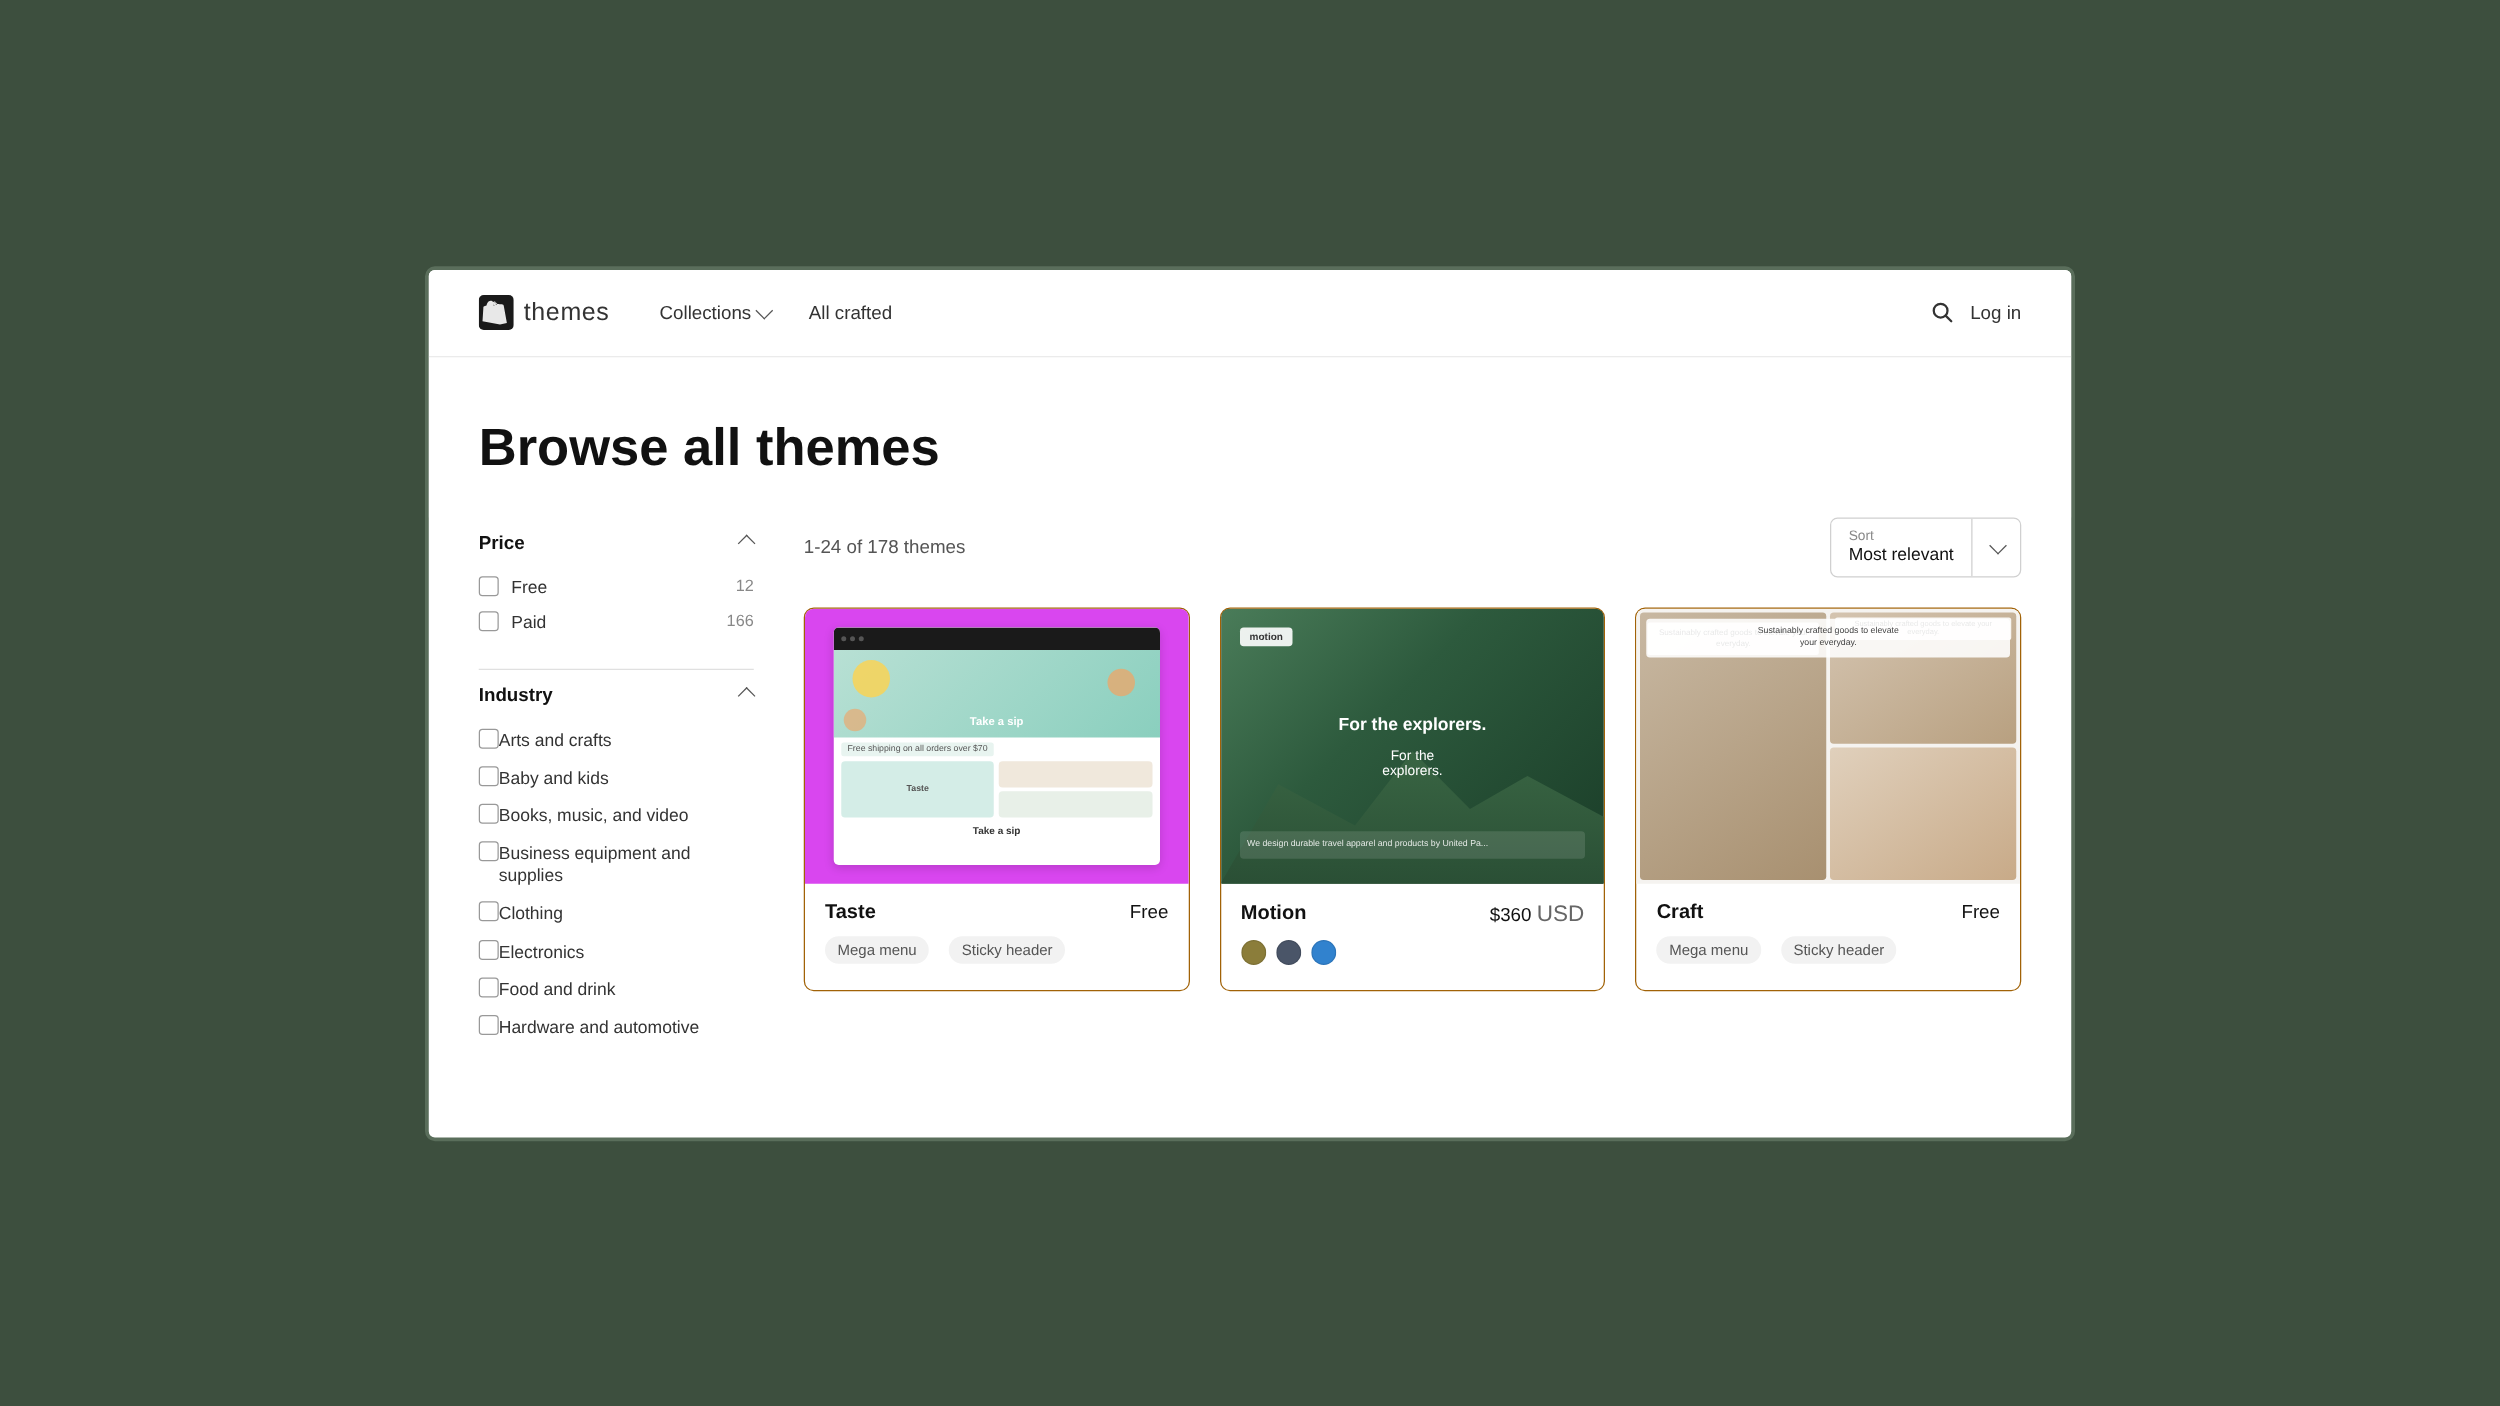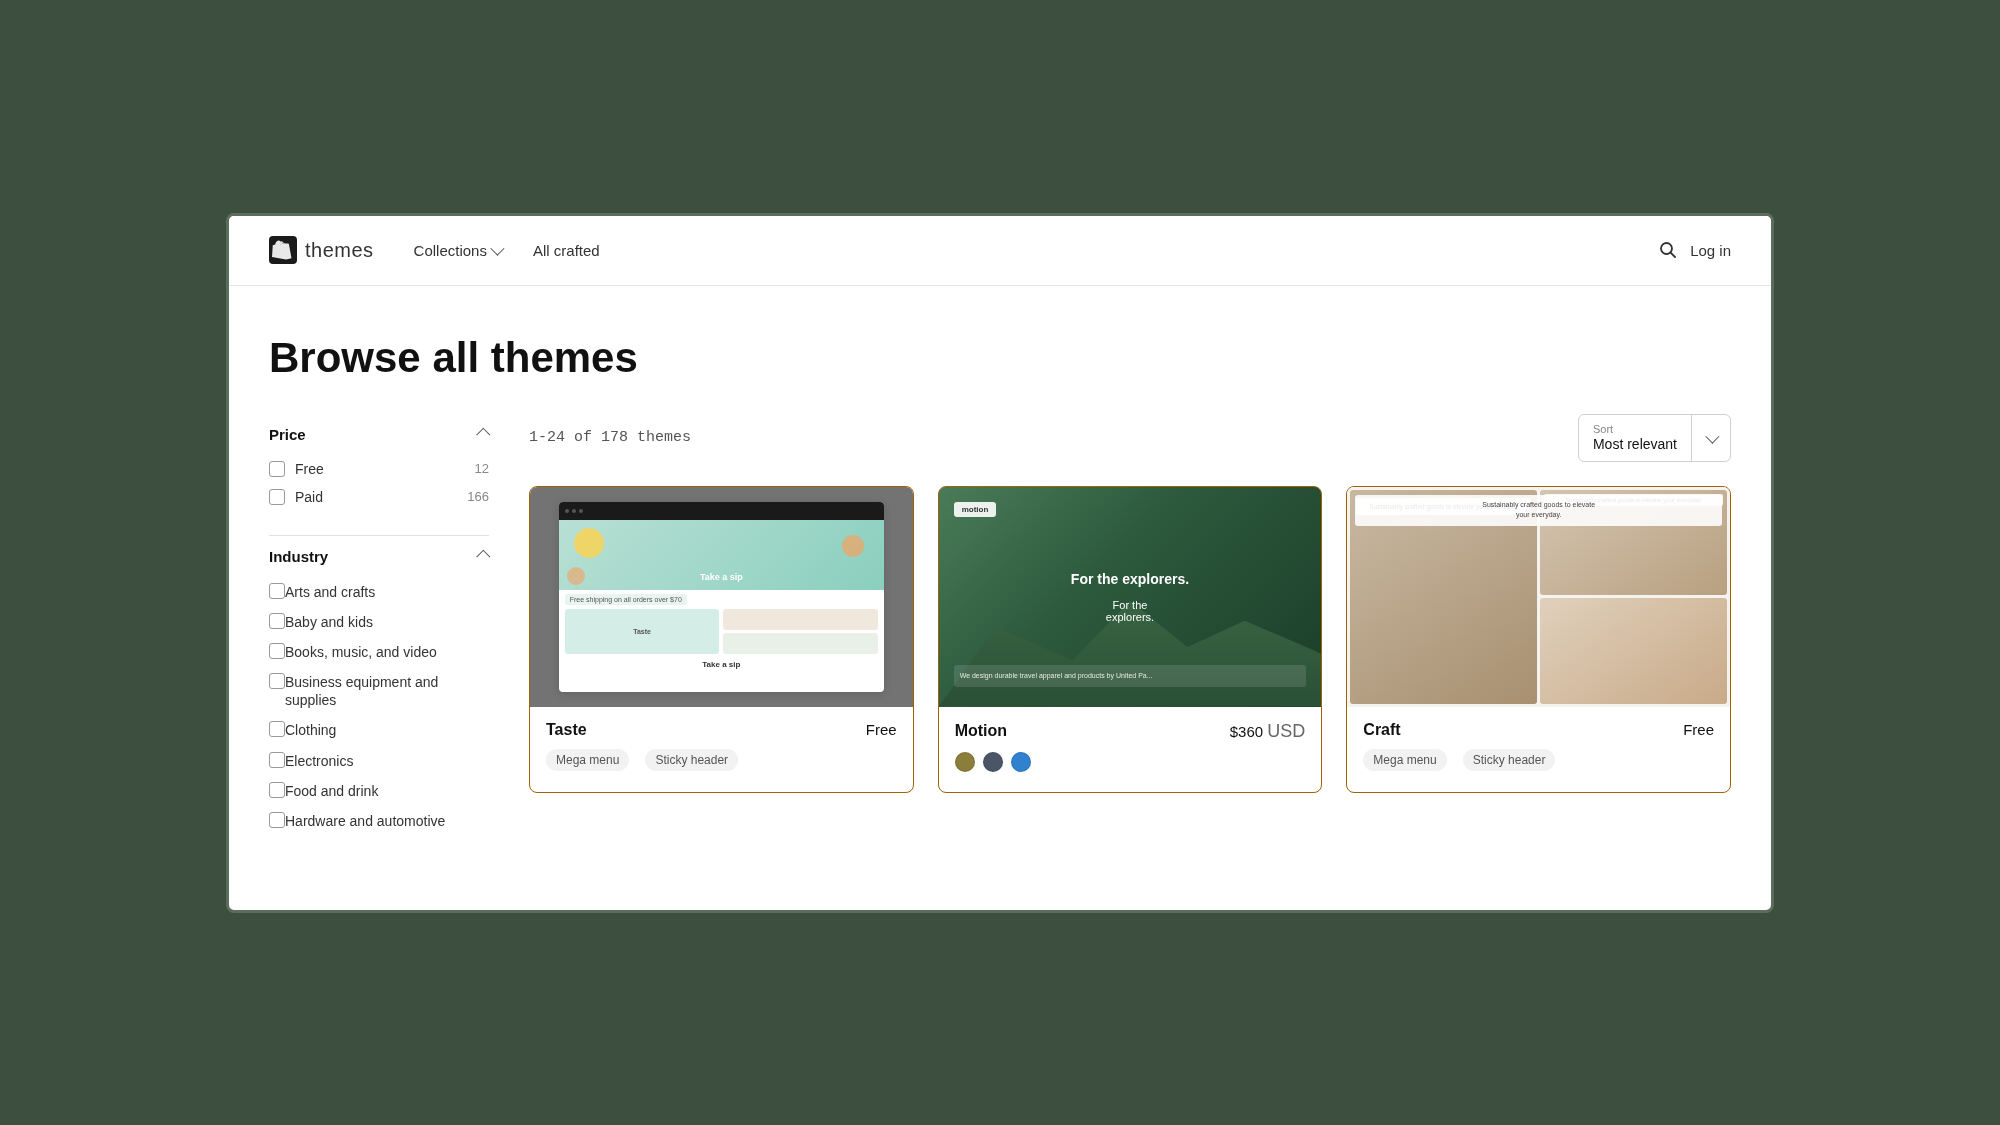--- a/index.html
+++ b/index.html
@@ -8,21 +8,21 @@
       display: flex;
       justify-content: center;
       align-items: center;
       min-height: 100vh;
       font-family: -apple-system, BlinkMacSystemFont, 'Segoe UI', sans-serif;
     }
     .window-frame {
       background: #fff;
       border: 3px solid #5a6e5b;
       border-radius: 8px;
-      width: 1548px;
+      width: 1320px;
       min-height: 700px;
       overflow: hidden;
     }
     
     .header {
       display: flex;
       align-items: center;
       padding: 0 40px;
       height: 70px;
       border-bottom: 1px solid #e5e5e5;
@@ -194,21 +194,20 @@
     }
     .themes-toolbar {
       display: flex;
       justify-content: space-between;
       align-items: center;
       margin-bottom: 24px;
     }
     .themes-count {
       font-size: 15px;
       color: #555;
-      font-family: Liberation Mono, monospace;
     }
     .sort-control {
       display: flex;
       align-items: center;
       border: 1px solid #d0d0d0;
       border-radius: 6px;
       overflow: hidden;
       background: #fff;
     }
     .sort-label-area {
@@ -254,21 +253,21 @@
     }
     .theme-preview {
       width: 100%;
       height: 220px;
       overflow: hidden;
       position: relative;
       background: #f0ede8;
     }
     
     .taste-preview {
-      background: #737373;
+      background: #d946ef;
       display: flex;
       flex-direction: column;
       align-items: center;
       justify-content: center;
       position: relative;
     }
     .taste-mockup {
       width: 85%;
       height: 190px;
       background: #fff;

